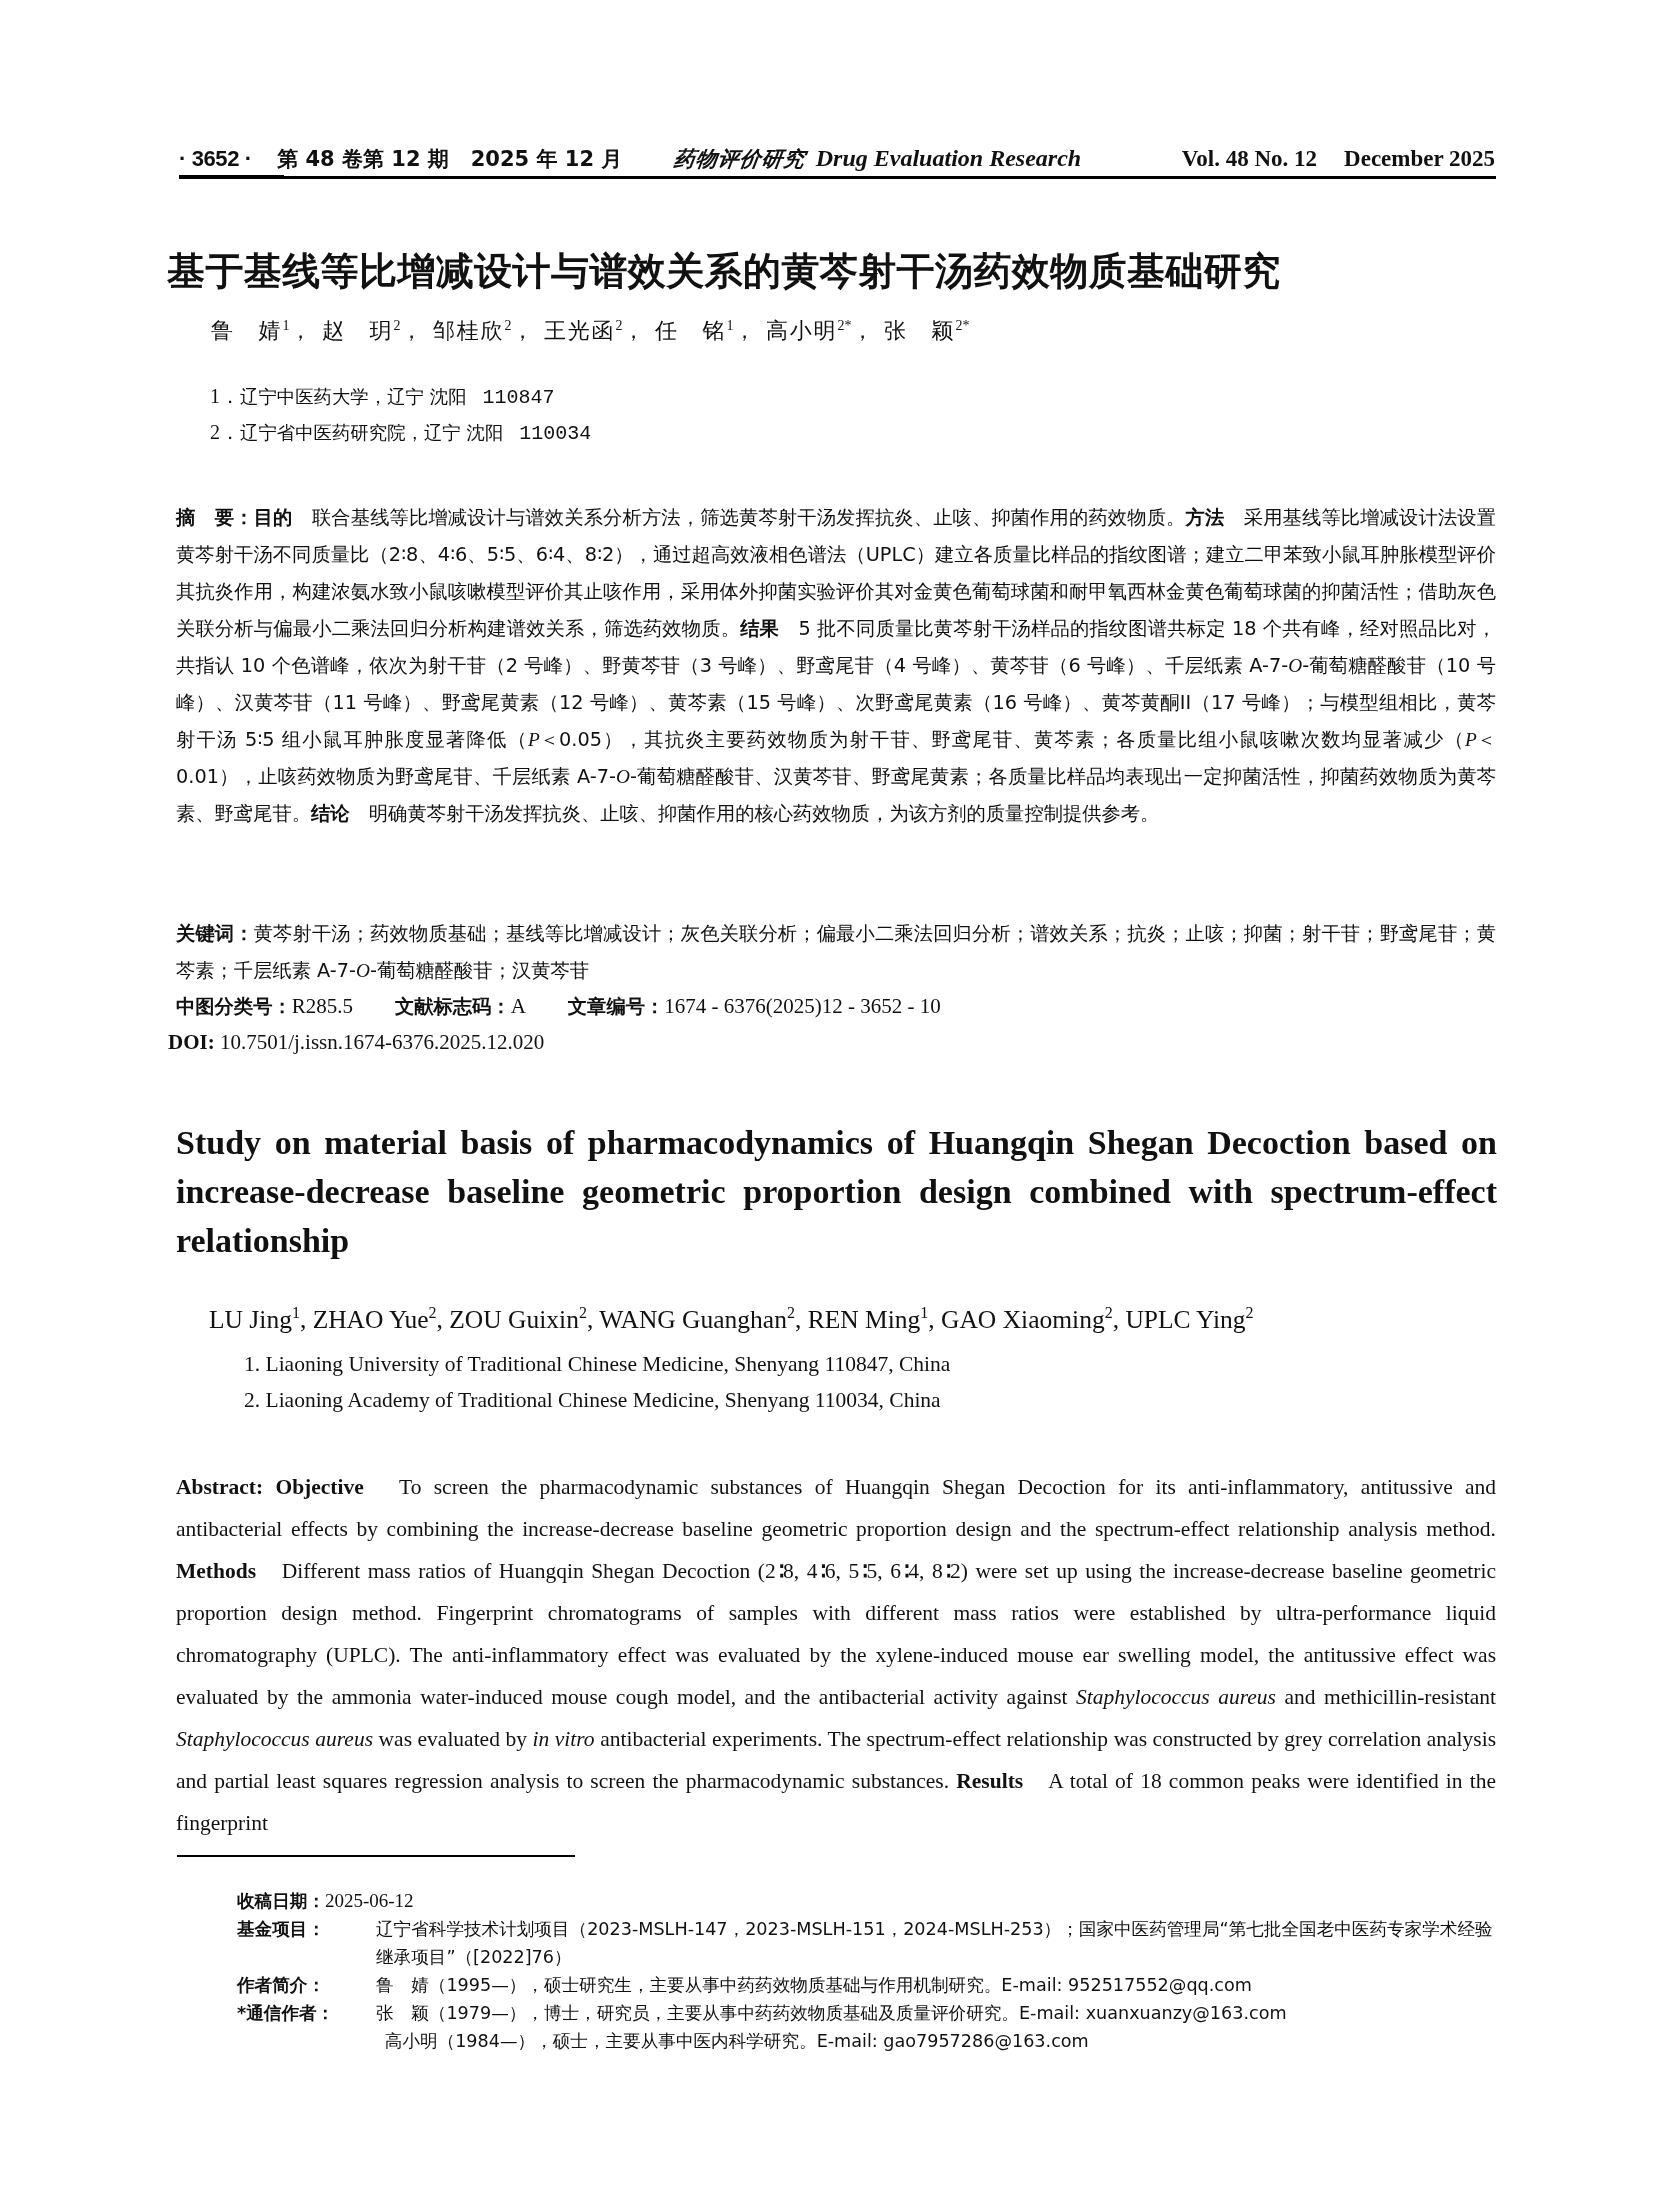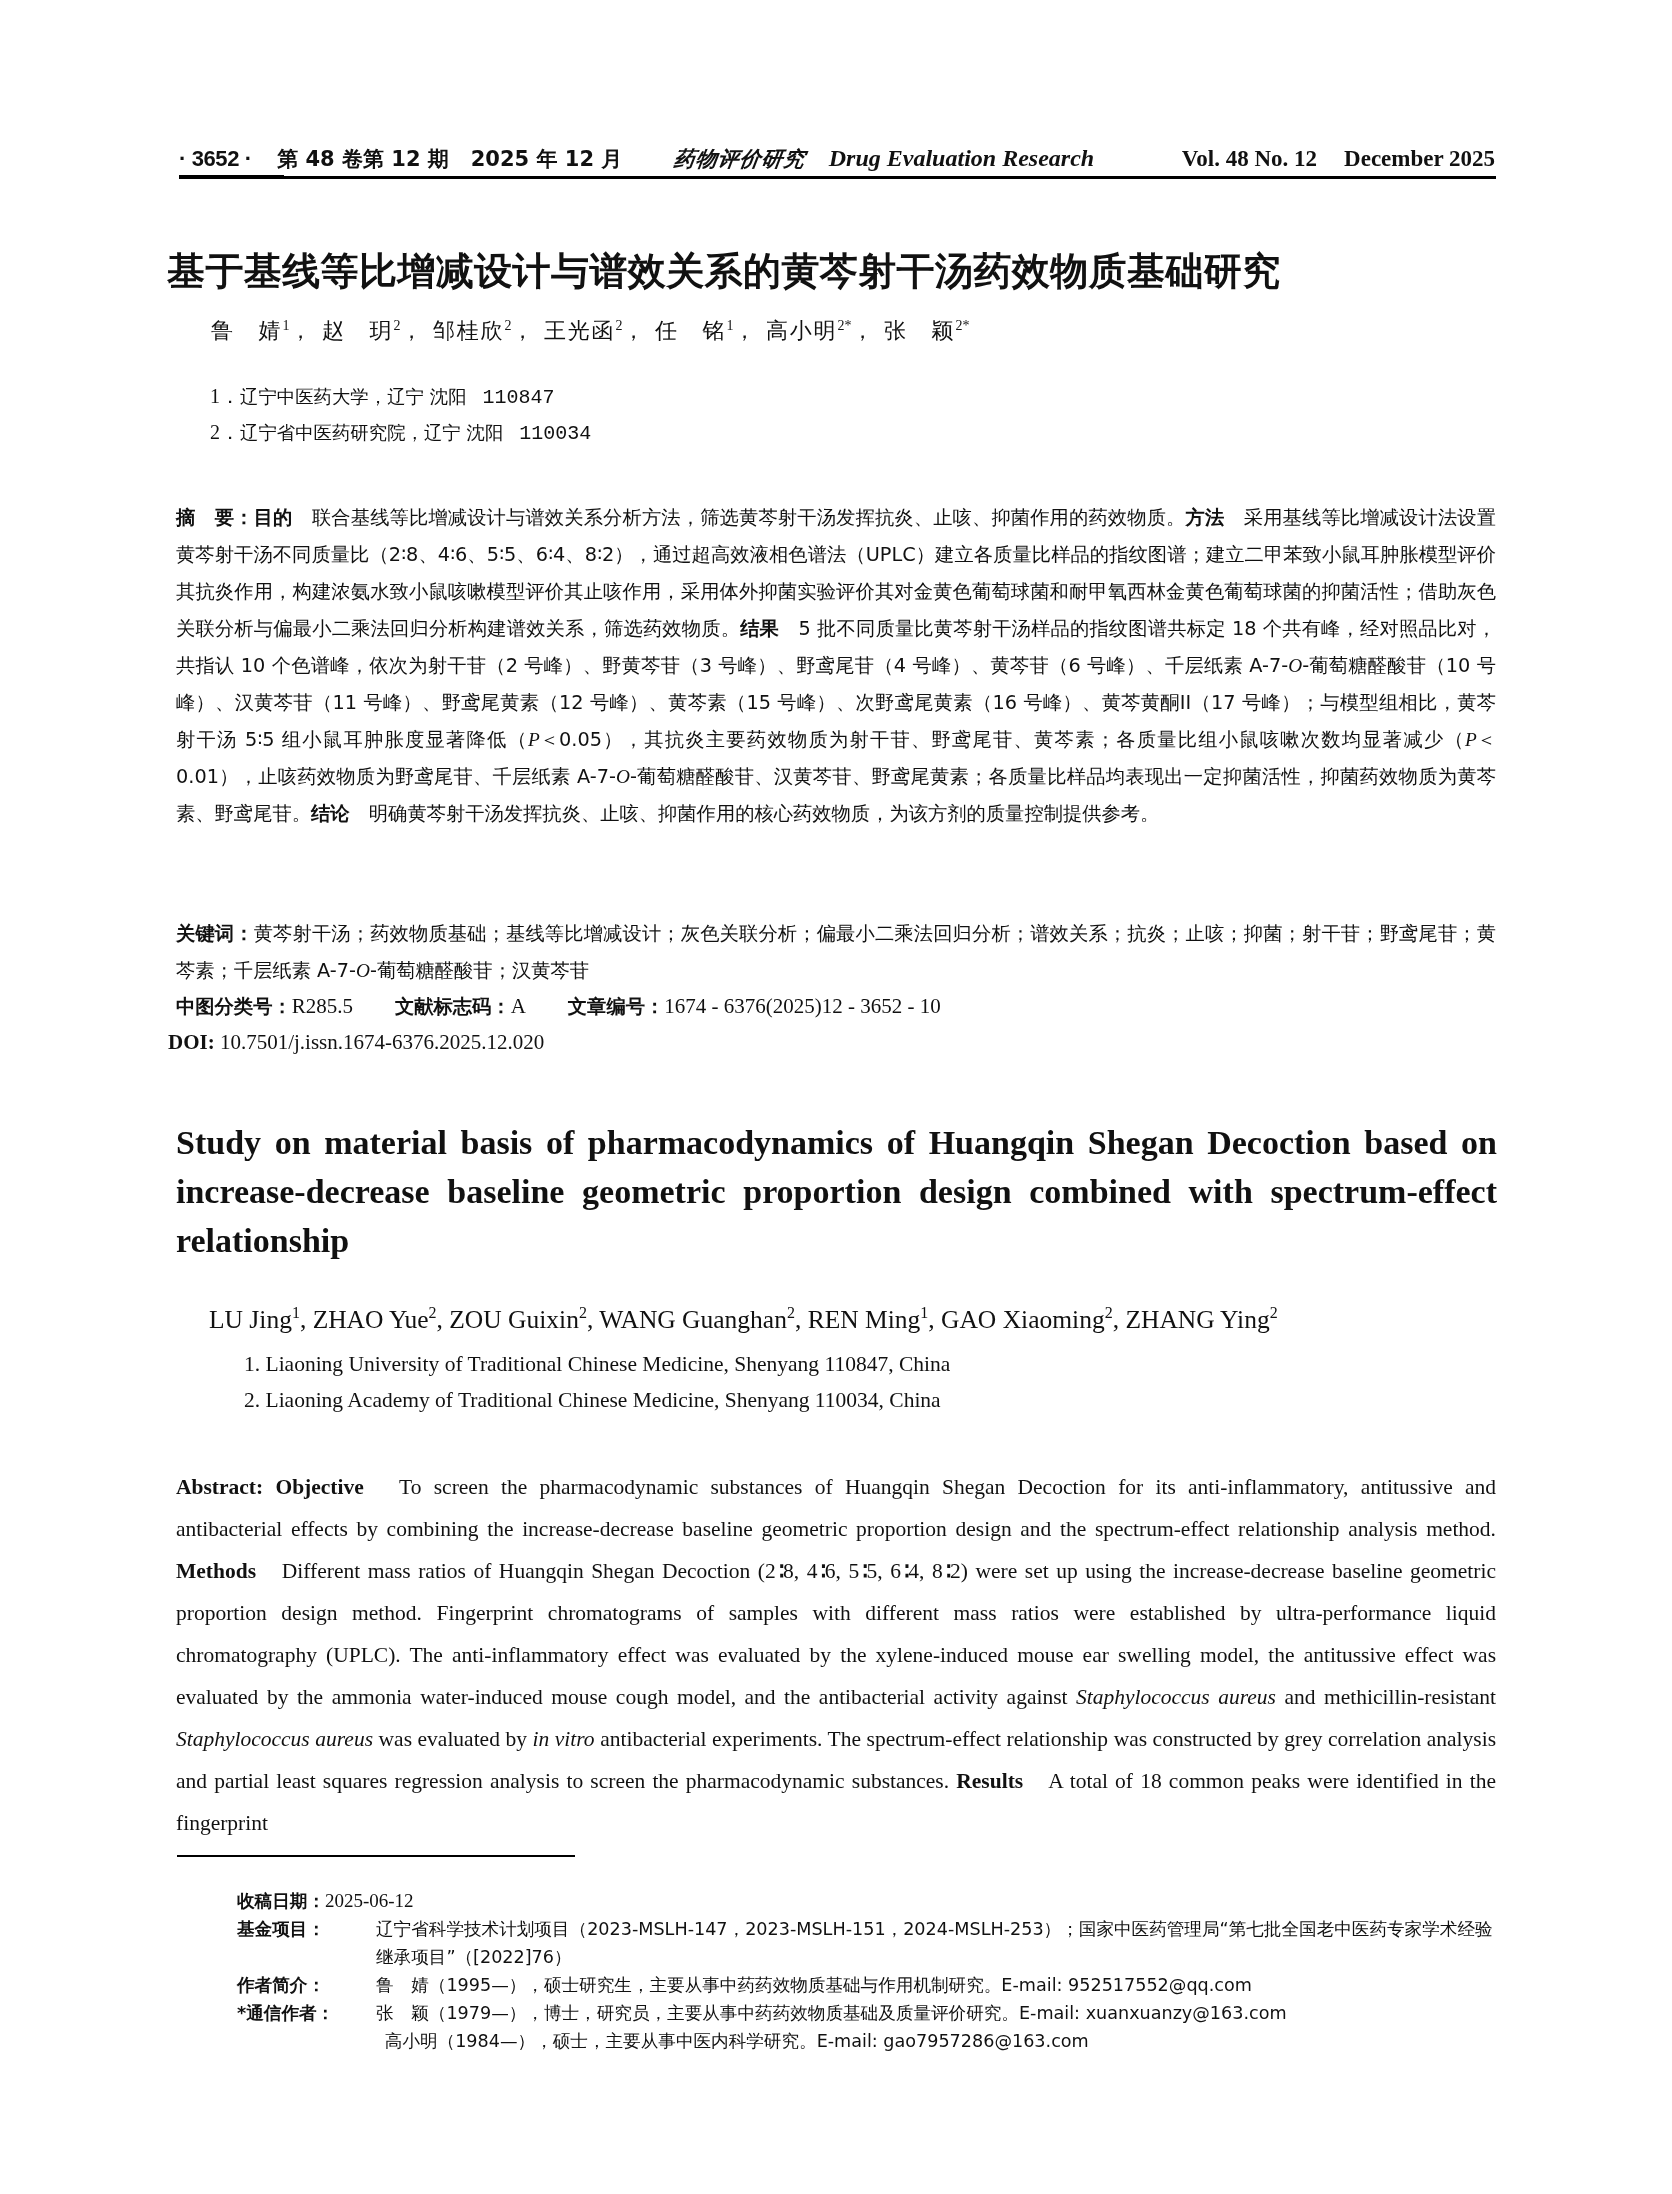--- a/index.html
+++ b/index.html
@@ -19,21 +19,21 @@
     position: absolute; left: 179px; top: 140px; width: 1316px; height: 37px;
     display: flex; align-items: center; white-space: nowrap;
     font-family: "Liberation Serif", serif; font-weight: bold; font-size: 22px;
   }
   .rh-page { font-family: "Liberation Sans", sans-serif; font-weight: bold; font-size: 22px; letter-spacing: -0.4px; }
   .rh-cn { margin-left: 25.5px; font-family: "DejaVu Sans", sans-serif; font-weight: bold; font-size: 21px; }
   .rh-logo {
     margin-left: 52px; font-family: "DejaVu Serif", serif; font-weight: bold; font-size: 21px;
     font-style: italic; letter-spacing: 0.9px; transform: skewX(-8deg); display: inline-block;
   }
-  .rh-journal { margin-left: 23px; font-style: italic; font-weight: bold; font-size: 24px; }
+  .rh-journal { margin-left: 10px; font-style: italic; font-weight: bold; font-size: 24px; }
   .rh-vol { margin-left: auto; font-size: 23px; }
   .rh-date { margin-left: 27px; font-size: 23px; }
   .rh-rule {
     position: absolute; left: 179px; top: 176px; width: 1317px; height: 3.1px; background: #000;
   }
   .rh-rule::before {
     content: ""; position: absolute; left: 0; top: -0.9px; width: 105px; height: 1.8px; background: #000;
   }
 
   
@@ -168,21 +168,21 @@
 
   <h2 class="en-title">Study on material basis of pharmacodynamics of Huangqin Shegan Decoction based on increase-decrease baseline geometric proportion design combined with spectrum-effect relationship</h2>
 
   <div class="en-authors">
     <span><span>LU Jing</span><sup>1</sup></span>,
     <span><span>ZHAO Yue</span><sup>2</sup></span>,
     <span><span>ZOU Guixin</span><sup>2</sup></span>,
     <span><span>WANG Guanghan</span><sup>2</sup></span>,
     <span><span>REN Ming</span><sup>1</sup></span>,
     <span><span>GAO Xiaoming</span><sup>2</sup></span>,
-    <span><span>ZHANG Ying</span><sup>2</sup></span>
+    <span><span>UPLC Ying</span><sup>2</sup></span>
   </div>
 
   <div class="en-affil" style="top:1352px">1. Liaoning University of Traditional Chinese Medicine, Shenyang 110847, China</div>
   <div class="en-affil" style="top:1388px">2. Liaoning Academy of Traditional Chinese Medicine, Shenyang 110034, China</div>
 
   <div class="en-abstract">
     <span class="lbl">Abstract: Objective</span><span>　To screen the pharmacodynamic substances of Huangqin Shegan Decoction for its anti-inflammatory, antitussive and antibacterial effects by combining the increase-decrease baseline geometric proportion design and the spectrum-effect relationship analysis method. </span><span class="lbl">Methods</span><span>　Different mass ratios of Huangqin Shegan Decoction (2∶8, 4∶6, 5∶5, 6∶4, 8∶2) were set up using the increase-decrease baseline geometric proportion design method. Fingerprint chromatograms of samples with different mass ratios were established by ultra-performance liquid chromatography (UPLC). The anti-inflammatory effect was evaluated by the xylene-induced mouse ear swelling model, the antitussive effect was evaluated by the ammonia water-induced mouse cough model, and the antibacterial activity against </span><i>Staphylococcus aureus</i><span> and methicillin-resistant </span><i>Staphylococcus aureus</i><span> was evaluated by </span><i>in vitro</i><span> antibacterial experiments. The spectrum-effect relationship was constructed by grey correlation analysis and partial least squares regression analysis to screen the pharmacodynamic substances. </span><span class="lbl">Results</span><span>　A total of 18 common peaks were identified in the fingerprint</span>
   </div>
 
   <div class="fn-rule"></div>

